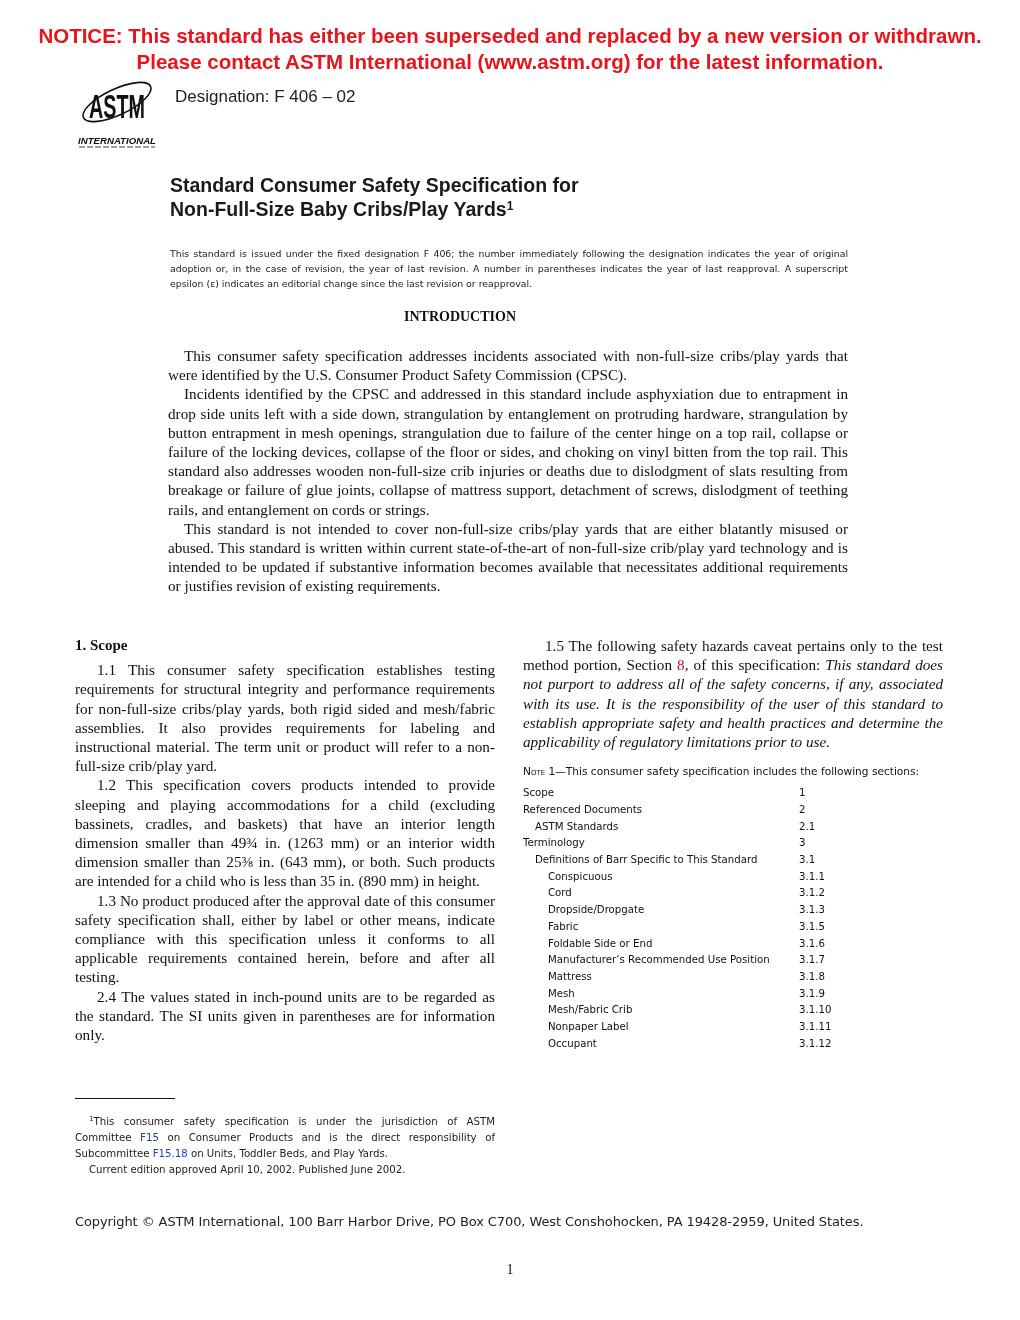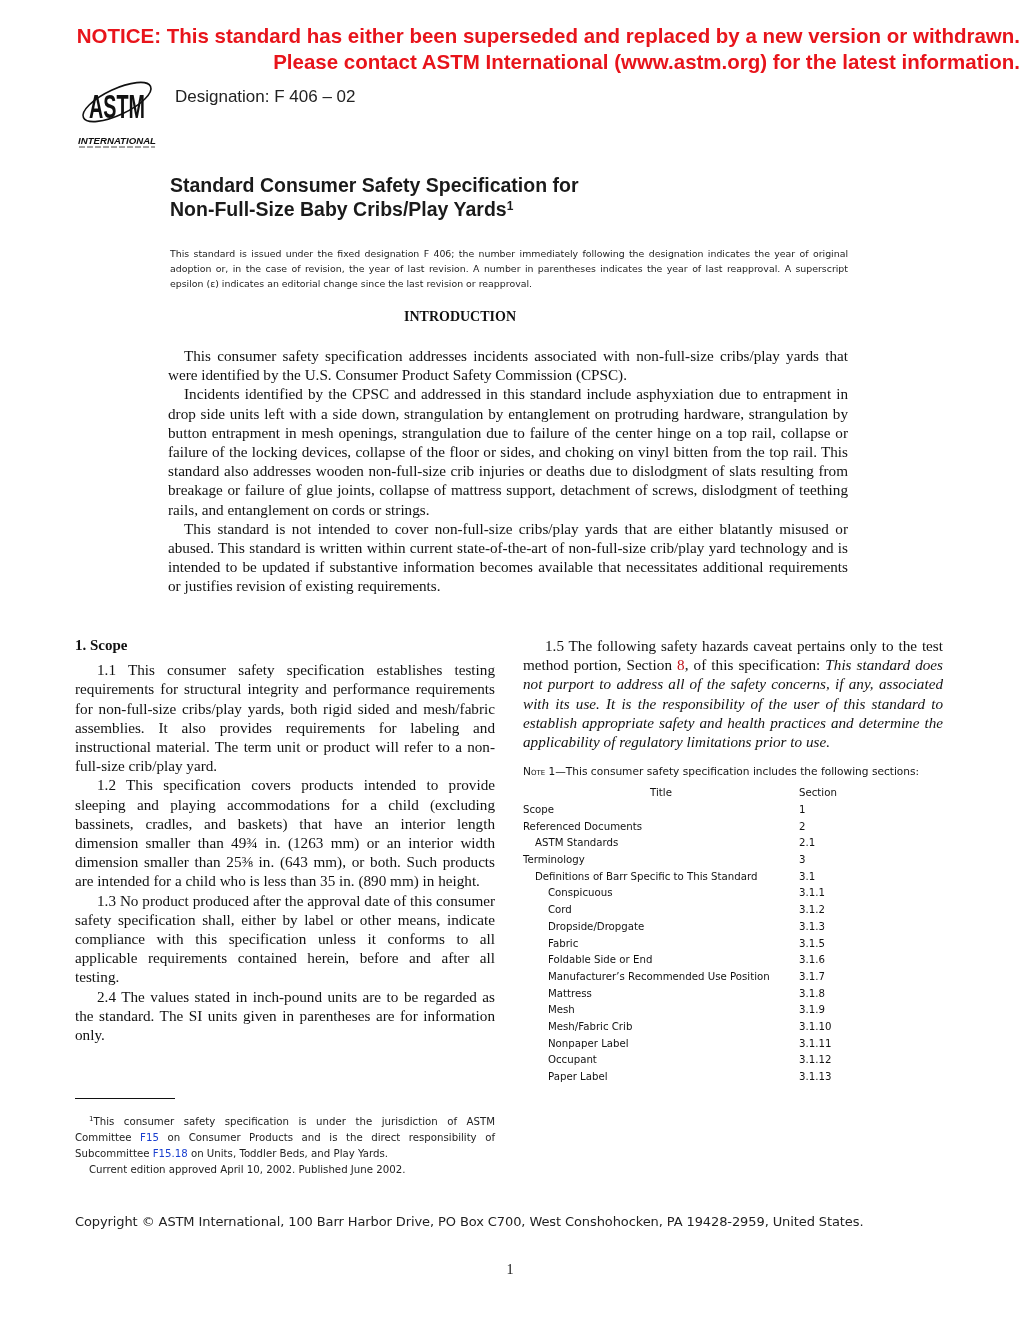--- a/index.html
+++ b/index.html
@@ -1,17 +1,17 @@
 <!DOCTYPE html>
 <html><head>
 <meta charset="utf-8">
 <style>
   html, body { margin: 0; padding: 0; background: #ffffff; }
   body { width: 1020px; height: 1320px; position: relative; overflow: hidden; color: #111; font-family: "Liberation Serif", serif; }
-  .notice { position: absolute; left: 0; width: 1020px; text-align: right; color: #e8141b; font-family: "Liberation Sans", sans-serif; font-weight: bold; font-size: 20.5px; line-height: 26px; }
+  .notice { position: absolute; left: 0; width: 1020px; text-align: center; color: #e8141b; font-family: "Liberation Sans", sans-serif; font-weight: bold; font-size: 20.5px; line-height: 26px; }
   .notice.l1 { top: 23px; }
   .notice.l2 { top: 49px; }
   .logo { position: absolute; left: 77px; top: 74px; width: 82px; height: 76px; }
   .designation { position: absolute; left: 175px; top: 87px; font-family: "Liberation Sans", sans-serif; font-size: 17px; color: #222; }
   .title { position: absolute; left: 170px; top: 173px; font-family: "Liberation Sans", sans-serif; font-weight: bold; font-size: 19.5px; line-height: 24px; color: #1a1a1a; }
   .title sup { font-size: 12px; vertical-align: top; position: relative; top: -3px; }
   .issued { position: absolute; left: 170px; top: 246px; width: 678px; font-family: "DejaVu Sans", sans-serif; font-size: 9.4px; line-height: 15px; color: #222; text-align: justify; }
   .intro-head { position: absolute; left: 0; width: 920px; top: 309px; text-align: center; font-size: 14px; font-weight: bold; }
   .intro { position: absolute; left: 168px; top: 346px; width: 680px; font-size: 15.2px; line-height: 19.2px; text-align: justify; }
   .intro p { margin: 0; text-indent: 16px; }
@@ -72,24 +72,20 @@
   <p>1.1 This consumer safety specification establishes testing requirements for structural integrity and performance requirements for non-full-size cribs/play yards, both rigid sided and mesh/fabric assemblies. It also provides requirements for labeling and instructional material. The term unit or product will refer to a non-full-size crib/play yard.</p>
   <p>1.2 This specification covers products intended to provide sleeping and playing accommodations for a child (excluding bassinets, cradles, and baskets) that have an interior length dimension smaller than 49¾ in. (1263 mm) or an interior width dimension smaller than 25⅜ in. (643 mm), or both. Such products are intended for a child who is less than 35 in. (890 mm) in height.</p>
   <p>1.3 No product produced after the approval date of this consumer safety specification shall, either by label or other means, indicate compliance with this specification unless it conforms to all applicable requirements contained herein, before and after all testing.</p>
   <p>2.4 The values stated in inch-pound units are to be regarded as the standard. The SI units given in parentheses are for information only.</p>
 </div>
 
 <div class="col right">
   <p><span>1.5 The following safety hazards caveat pertains only to the test method portion, Section </span><a class="red">8</a><span>, of this specification: </span><span class="ital">This standard does not purport to address all of the safety concerns, if any, associated with its use. It is the responsibility of the user of this standard to establish appropriate safety and health practices and determine the applicability of regulatory limitations prior to use.</span></p>
   <p class="note"><span class="sc">Note 1</span><span>—This consumer safety specification includes the following sections:</span></p>
   <div class="toc">
-    <div class="row head">
-      <span class="t">Title</span>
-      <span class="s">Section</span>
-    </div>
     <div class="row">
         <span class="t">Scope</span>
         <span class="s">1</span>
       </div>
     <div class="row">
         <span class="t">Referenced Documents</span>
         <span class="s">2</span>
       </div>
     <div class="row i1">
         <span class="t">ASTM Standards</span>
@@ -140,24 +136,20 @@
         <span class="s">3.1.10</span>
       </div>
     <div class="row i2">
         <span class="t">Nonpaper Label</span>
         <span class="s">3.1.11</span>
       </div>
     <div class="row i2">
         <span class="t">Occupant</span>
         <span class="s">3.1.12</span>
       </div>
-    <div class="row i2">
-        <span class="t">Paper Label</span>
-        <span class="s">3.1.13</span>
-      </div>
   </div>
 </div>
 
 <div class="footrule"></div>
 <div class="footnote">
   <p><sup>1</sup><span>This consumer safety specification is under the jurisdiction of ASTM Committee </span><a class="blue">F15</a><span> on Consumer Products and is the direct responsibility of Subcommittee </span><a class="blue">F15.18</a><span> on Units, Toddler Beds, and Play Yards.</span></p>
   <p>Current edition approved April 10, 2002. Published June 2002.</p>
 </div>
 
 <div class="copyright">Copyright © ASTM International, 100 Barr Harbor Drive, PO Box C700, West Conshohocken, PA 19428-2959, United States.</div>

